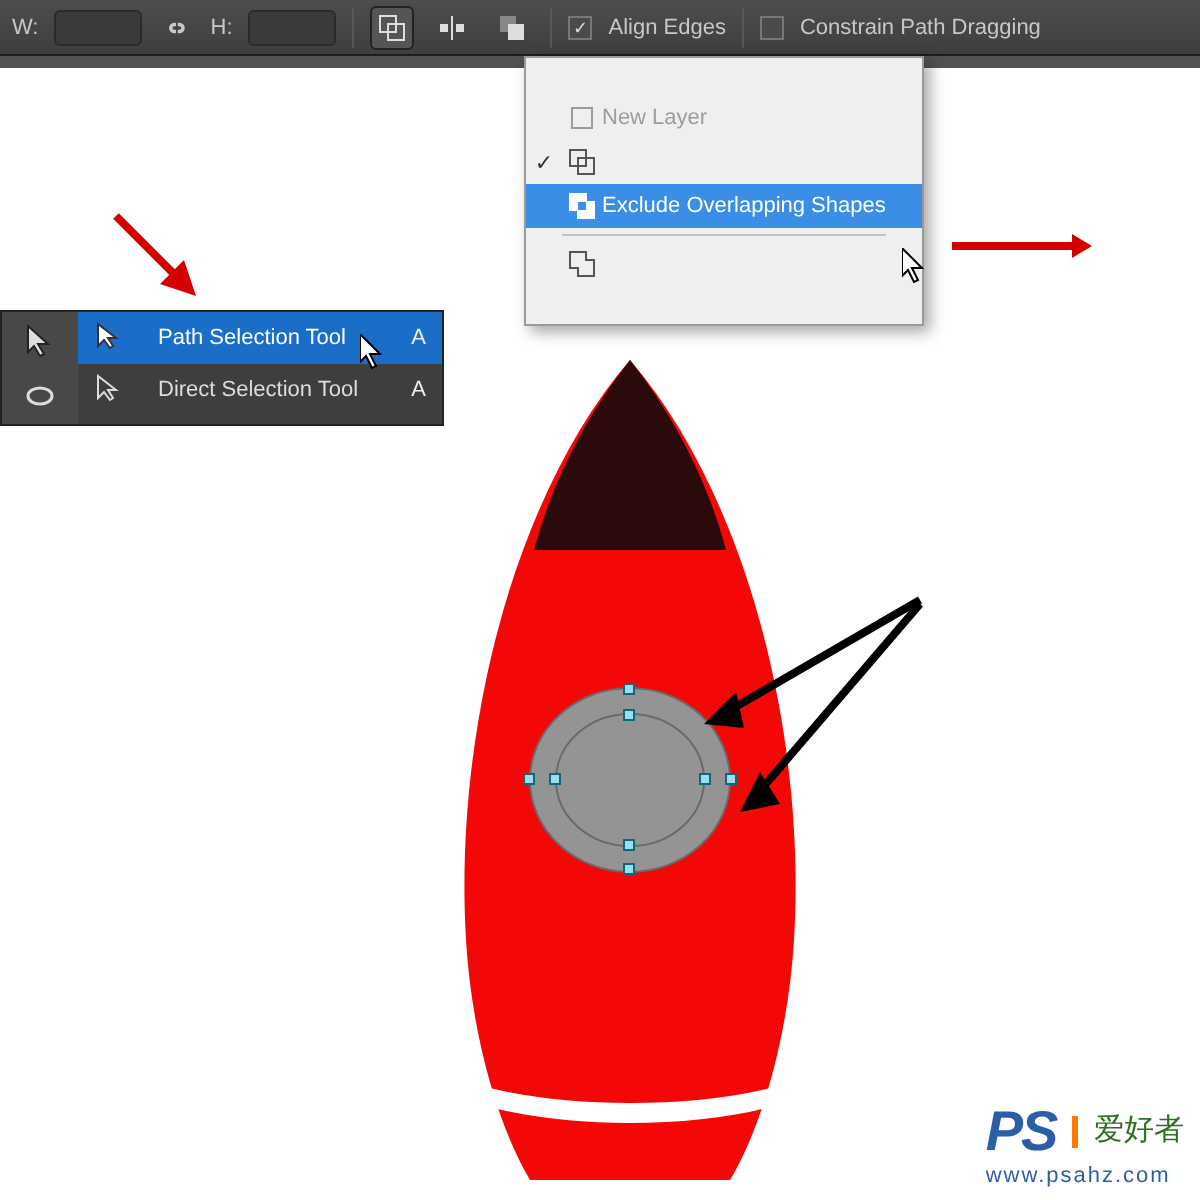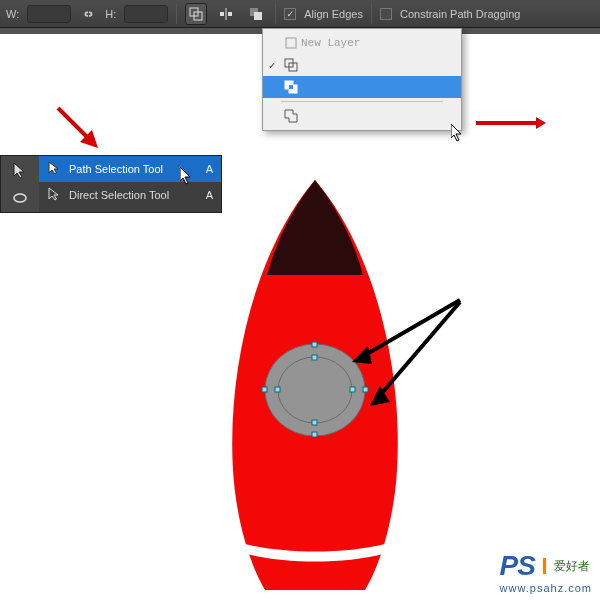--- a/index.html
+++ b/index.html
@@ -71,23 +71,22 @@
   }
 
   
   .dropdown {
     position: absolute;
     left: 262px; top: 28px;
     width: 200px;
     background: #efefef;
     border: 1px solid #9a9a9a;
     box-shadow: 3px 3px 7px rgba(0,0,0,0.35);
-    padding: 3px 0;
+    padding: 19px 0;
     color: #333;
-    font-family: Liberation Mono, monospace;
   }
   .dropdown .row {
     height: 22px;
     display: flex;
     align-items: center;
     padding-right: 8px;
   }
   .dropdown .check-col {
     width: 18px;
     display: flex; justify-content: center;
@@ -129,21 +128,21 @@
     display: flex; align-items: center; justify-content: center;
   }
   .flyout .items {
     flex: 1;
     color: #ddd;
   }
   .flyout .items .fr {
     height: 26px;
     display: flex;
     align-items: center;
-    gap: 8px;
+    gap: 18px;
     padding: 0 8px;
     justify-content: center;
   }
   .flyout .items .fr.hi {
     background: #1a6ec8;
     color: #fff;
   }
   .flyout .items .fr .key {
     margin-left: auto;
     color: #eee;
@@ -183,21 +182,21 @@
     font-size: 14px;
     color: #2a5fa8;
   }
   .wm .ps {
     font-weight: bold;
     font-size: 28px;
     font-style: italic;
     letter-spacing: -1px;
     vertical-align: middle;
   }
-  .wm .cn { color: #2f6f21; font-size: 12px; }
+  .wm .cn { color: #2f6f21; font-size: 15px; }
   .wm .bar {
     display: inline-block;
     width: 3px; height: 16px;
     background: #ff7a00;
     vertical-align: middle;
     margin: 0 4px;
   }
   .wm .url {
     display: block;
     text-align: left;
@@ -273,20 +272,21 @@
   </div>
   <div class="row hi">
     <span class="check-col"></span>
     <span class="icon-col">
       <svg width="14" height="14" viewBox="0 0 14 14">
           <rect x="1" y="1" width="8" height="8" fill="#fff" stroke="#fff"></rect>
           <rect x="5" y="5" width="8" height="8" fill="#fff" stroke="#fff"></rect>
           <rect x="5" y="5" width="4" height="4" fill="#3a8ee6"></rect>
         </svg>
     </span>
+    <span class="txt">Exclude Overlapping Shapes</span>
   </div>
   <hr>
   <div class="row">
     <span class="check-col"></span>
     <span class="icon-col">
       <svg width="14" height="14" viewBox="0 0 14 14">
           <path d="M1 1h8v4h4v8H5V9H1z" fill="none" stroke="#555"></path>
         </svg>
     </span>
   </div>

